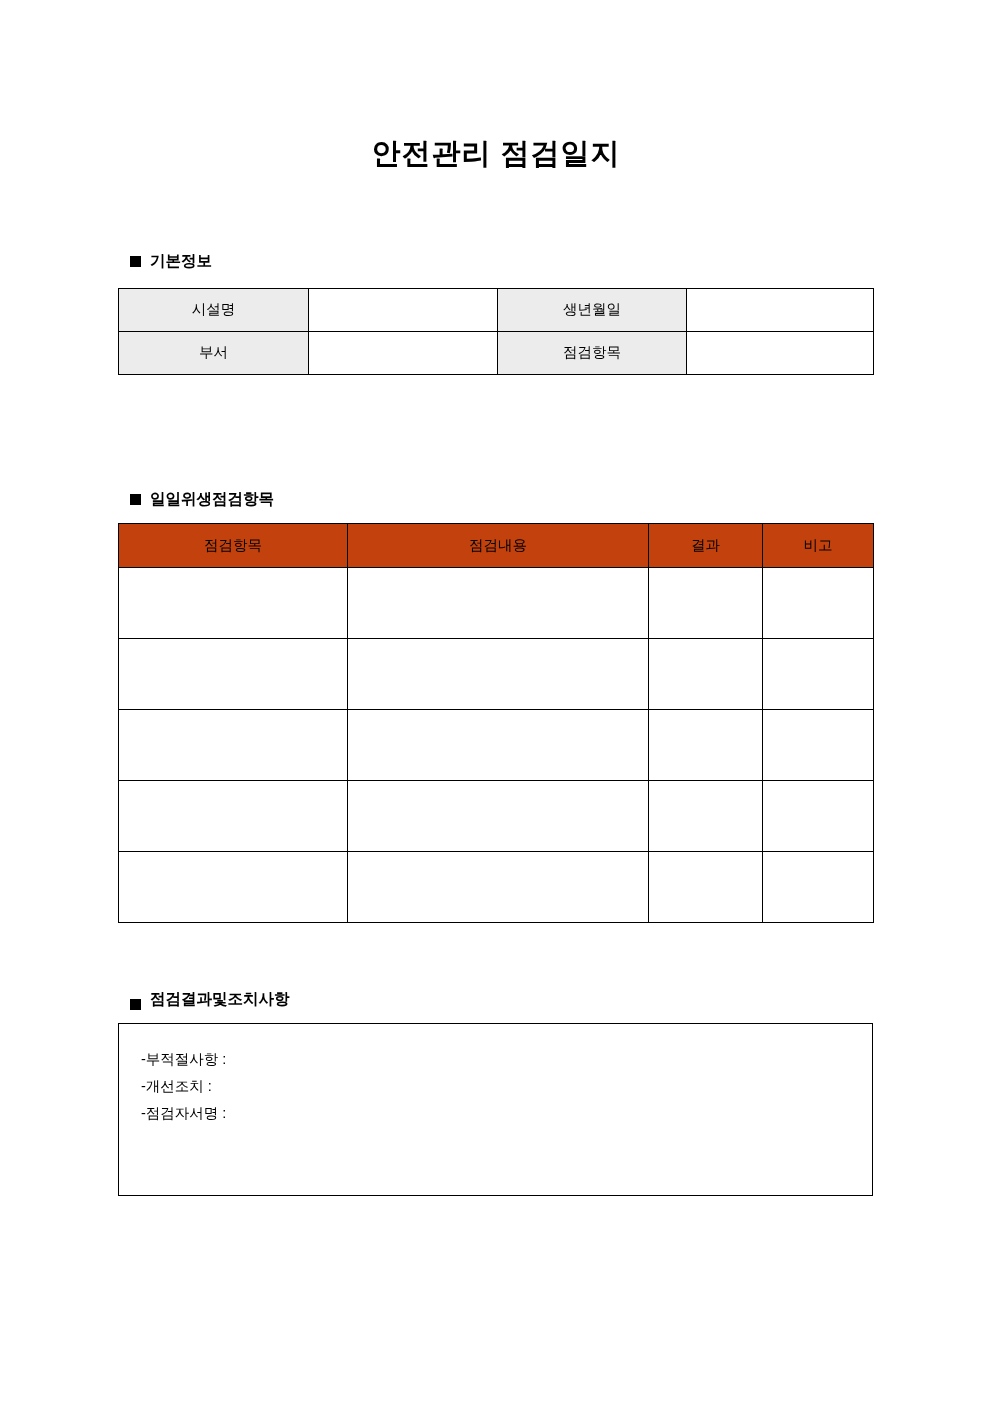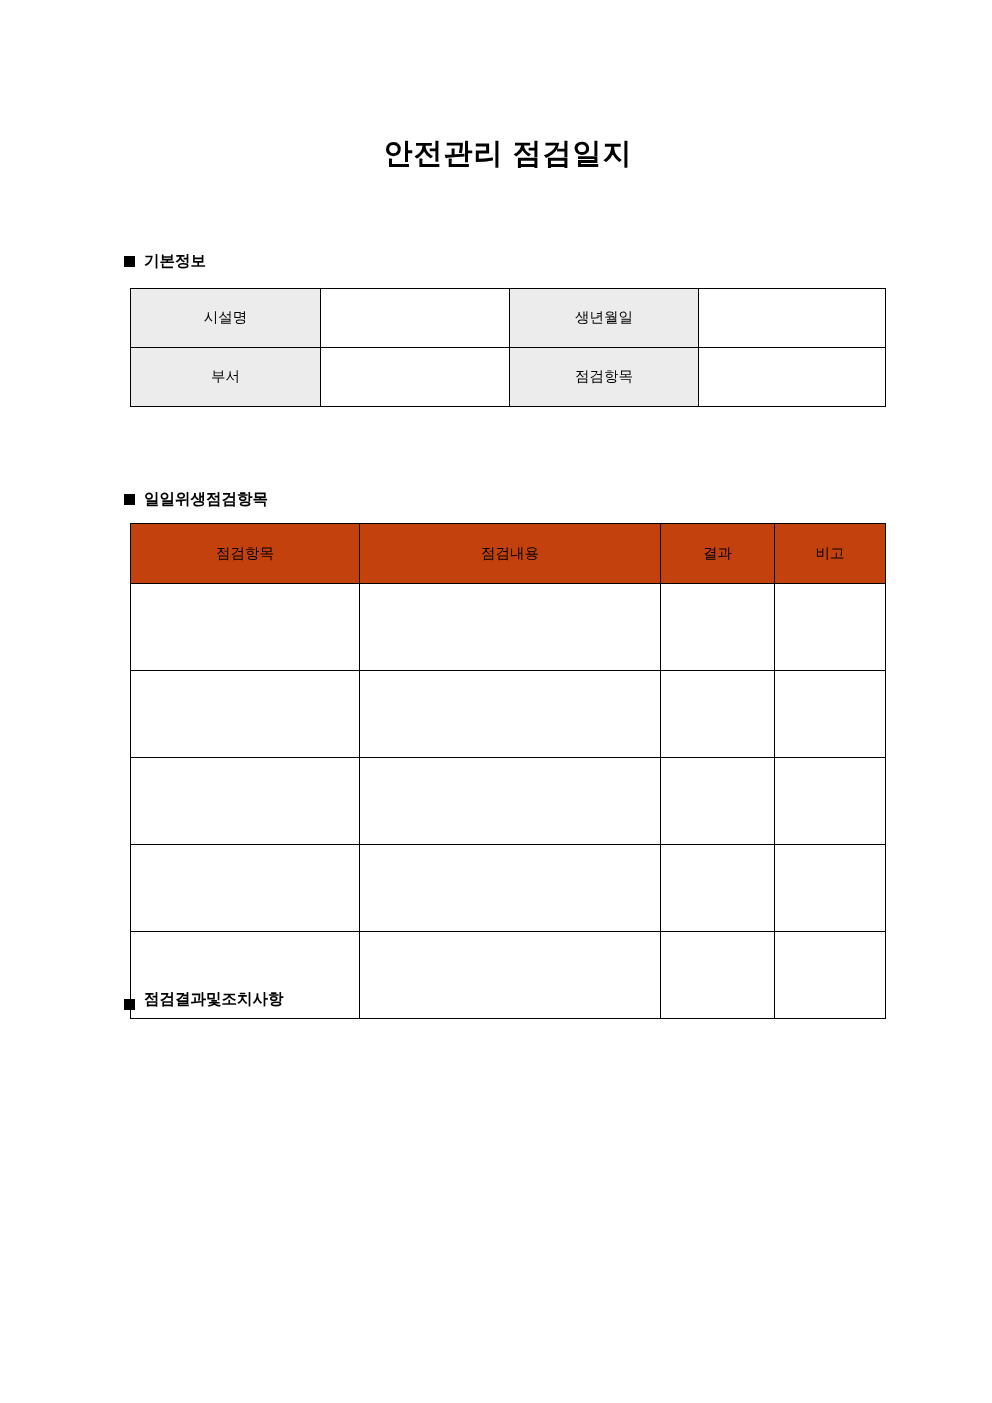--- a/index.html
+++ b/index.html
@@ -15,41 +15,40 @@
     color: #000000;
     position: relative;
     overflow: hidden;
   }
 
   .page {
     position: relative;
     width: 895px;
     height: 1403px;
     box-sizing: border-box;
-    margin-left: 12px;
   }
 
   
   .doc-title {
     position: absolute;
     left: 0;
     top: 133px;
     width: 992px;
     text-align: center;
     font-size: 29px;
     font-weight: bold;
     letter-spacing: 1px;
     line-height: 40px;
     white-space: pre;
   }
 
   
   .section-heading {
     position: absolute;
-    left: 112px;
+    left: 130px;
     font-size: 15.5px;
     font-weight: bold;
     line-height: 22px;
     letter-spacing: 0px;
     display: flex;
     align-items: center;
     white-space: nowrap;
   }
   .bullet-square {
     display: inline-block;
@@ -67,21 +66,21 @@
   
   table.form-table {
     position: absolute;
     border-collapse: collapse;
     table-layout: fixed;
     background: #ffffff;
   }
   table.form-table td,
   table.form-table th {
     border: 1.2px solid #000000;
-    padding: 8px;
+    padding: 0;
     font-size: 14.5px;
     font-weight: normal;
     text-align: center;
     vertical-align: middle;
     line-height: 1.2;
     color: #000000;
   }
   .cell-label {
     background: #ececec;
   }
@@ -220,14 +219,19 @@
         <td></td>
       </tr>
     </tbody>
   </table>
 
   <div class="section-heading" id="heading-results">
     <span class="bullet-square"></span>
     <span>점검결과및조치사항</span>
   </div>
 
+  <div id="results-box">
+    <div class="results-line">-부적절사항 :</div>
+    <div class="results-line">-개선조치 :</div>
+    <div class="results-line">-점검자서명 :</div>
+  </div>
 
 </div>
 
 </body></html>

